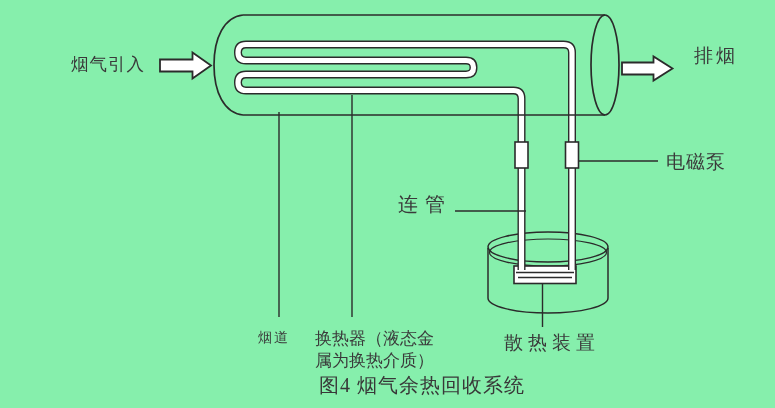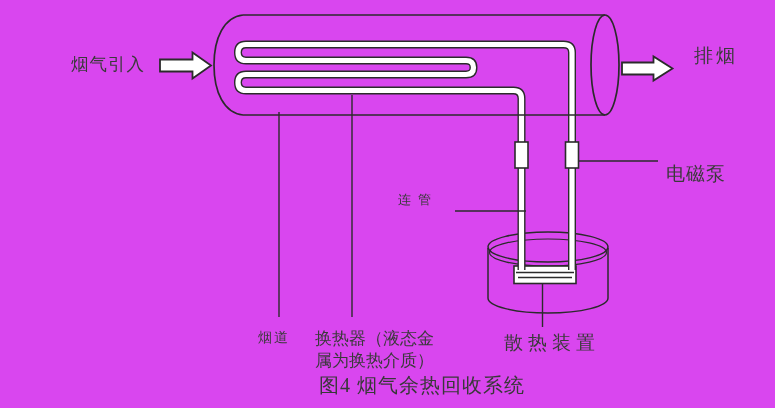--- a/index.html
+++ b/index.html
@@ -4,40 +4,40 @@
 <style>
   html, body {
     margin: 0;
     padding: 0;
     background: #ffffff;
   }
   .figure-canvas {
     position: relative;
     width: 775px;
     height: 408px;
-    background: #d946ef;
+    background: #86efac;
     overflow: hidden;
     font-family: "Liberation Serif", "DejaVu Serif", serif;
   }
   .diagram-svg {
     position: absolute;
     left: 0;
     top: 0;
   }
   .lbl {
     position: absolute;
     color: #3a3a3a;
     white-space: pre-line;
     line-height: 1.25;
     user-select: none;
   }
   .lbl-inlet     { left: 71px;  top: 54px;  font-size: 17.5px; letter-spacing: 1px; }
   .lbl-outlet    { left: 694px; top: 44px;  font-size: 19px;   letter-spacing: 3px; }
-  .lbl-pump      { left: 666px; top: 150px; font-size: 19px;   letter-spacing: 1px; margin-top: 12px; }
-  .lbl-lianguan  { left: 398px; top: 192px; font-size: 13px;   letter-spacing: 7px; }
+  .lbl-pump      { left: 666px; top: 150px; font-size: 19px;   letter-spacing: 1px; }
+  .lbl-lianguan  { left: 398px; top: 192px; font-size: 20px;   letter-spacing: 7px; }
   .lbl-flue      { left: 258px; top: 329px; font-size: 14px;   letter-spacing: 2px; }
   .lbl-hx        { left: 315px; top: 328px; font-size: 17px;   line-height: 21.5px; }
   .lbl-sink      { left: 504px; top: 331px; font-size: 19px;   letter-spacing: 5px; }
   .lbl-caption   { left: 319px; top: 373px; font-size: 20px; letter-spacing: 1px; color: #383838; }
 </style>
 </head>
 <body>
 
 <div class="figure-canvas">
 

